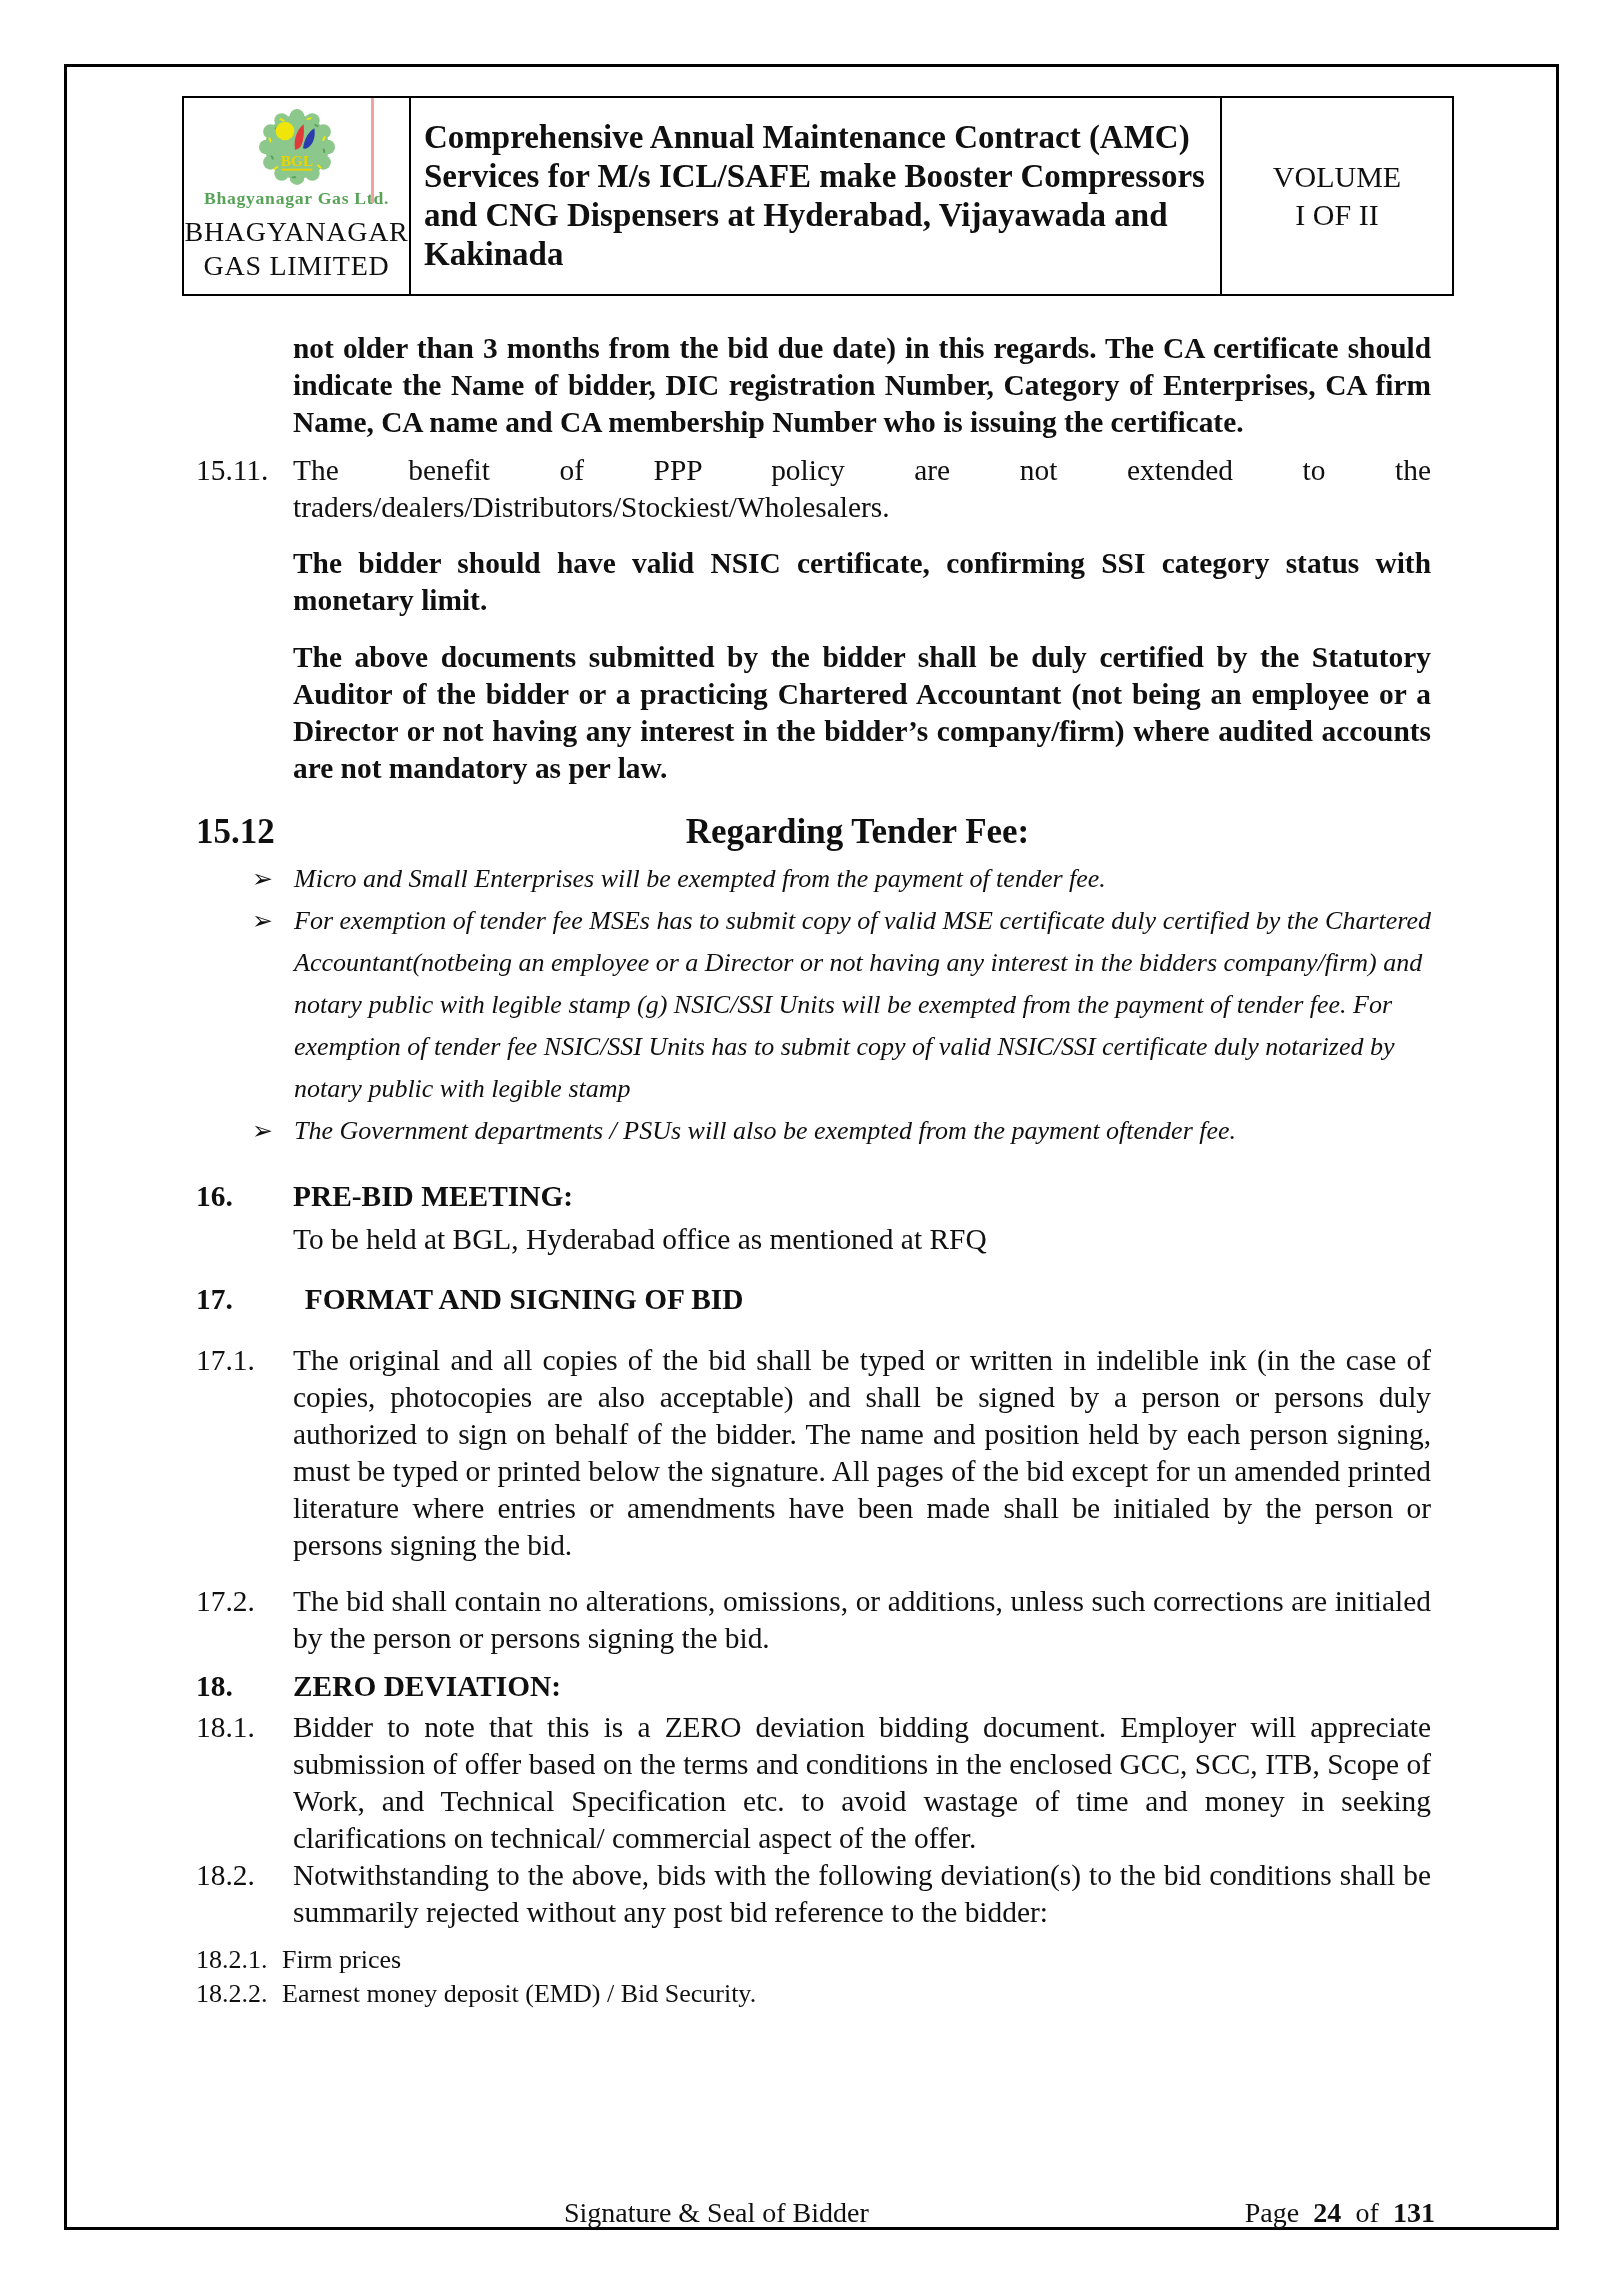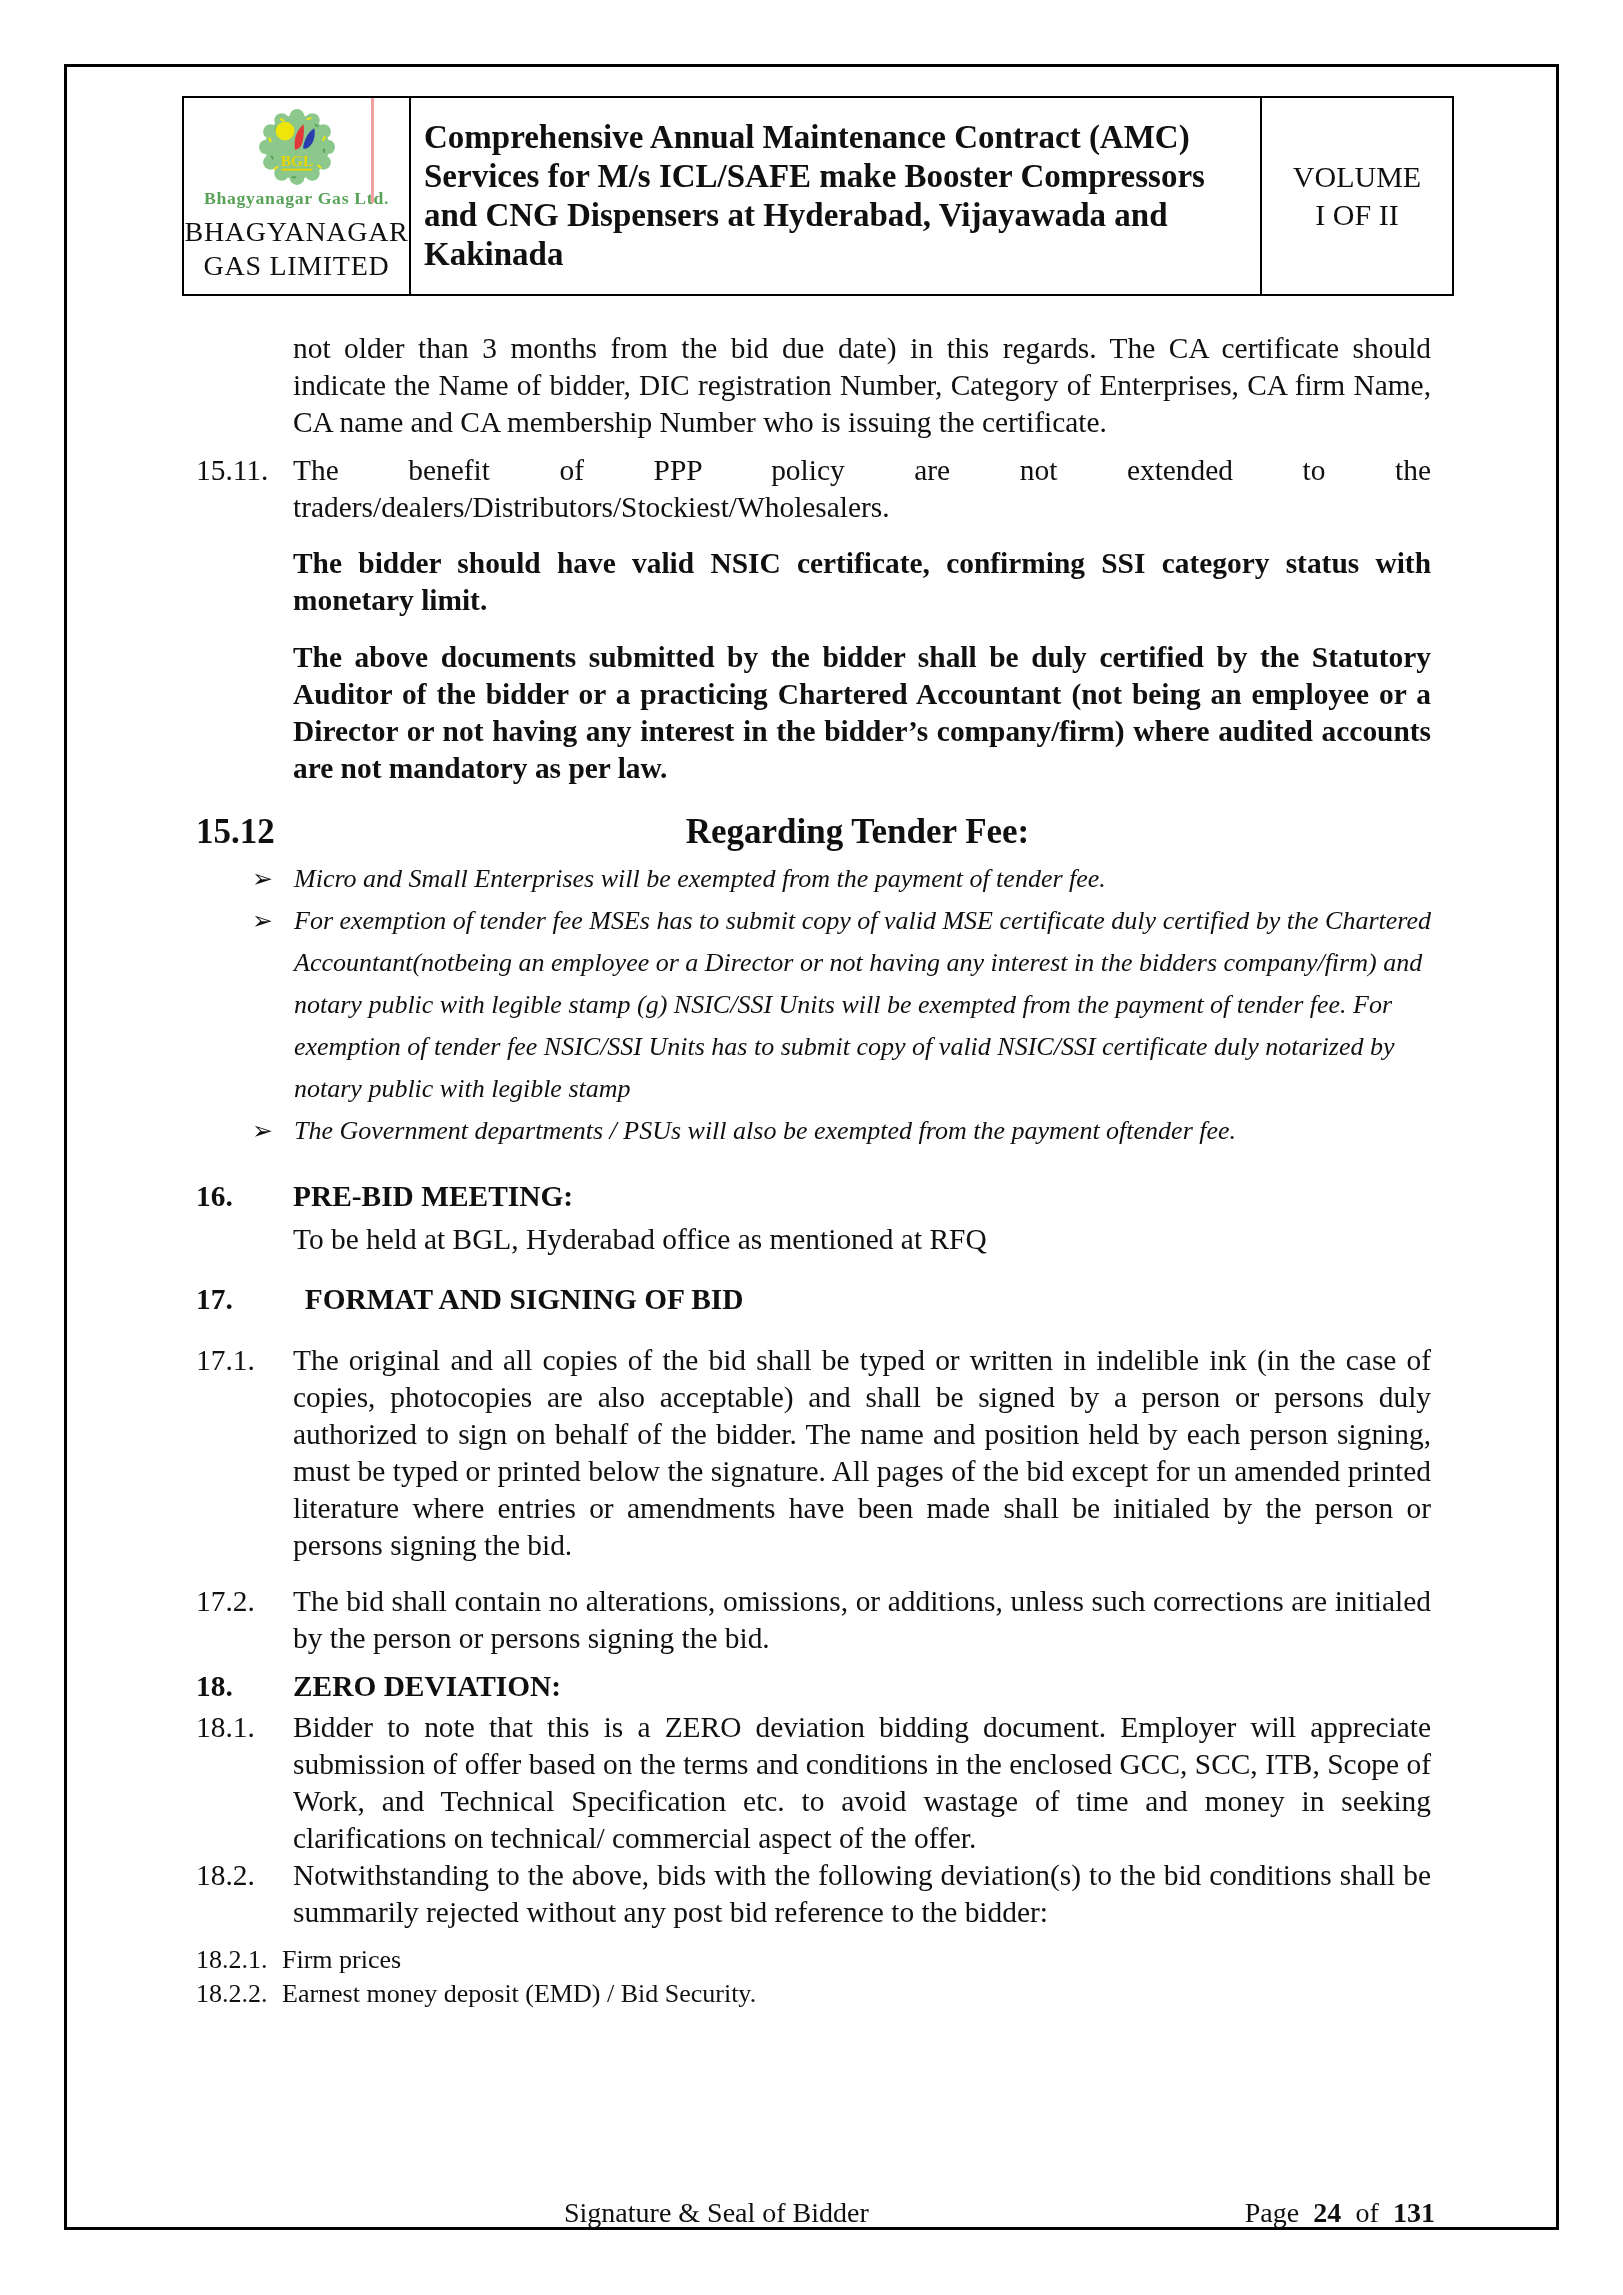--- a/index.html
+++ b/index.html
@@ -14,30 +14,30 @@
   .cell-logo{width:227px;border-right:2.6px solid #000;position:relative;
         display:flex;flex-direction:column;align-items:center;padding-top:9.2px;}
   .pink-rule{position:absolute;top:0;left:187px;width:2.6px;height:105px;}
   .emblem{width:80px;height:80px;}
   .logo-sub{font-size:17.7px;font-weight:bold;margin-top:1.3px;letter-spacing:0.7px;}
   .company{font-size:28px;line-height:34px;text-align:center;margin-top:5.2px;letter-spacing:0.7px;}
   .cell-title{flex:1;border-right:2.6px solid #000;display:flex;flex-direction:row;
         justify-content:center;align-items:center;text-align:left;padding:3.9px 13px;}
   .doc-title{font-weight:bold;font-size:33px;line-height:39px;}
   .doc-no{font-weight:bold;font-size:33px;line-height:39px;margin-top:2.6px;}
-  .cell-volume{width:190px;display:flex;flex-direction:column;justify-content:center;
+  .cell-volume{width:230px;display:flex;flex-direction:column;justify-content:center;
         align-items:center;text-align:center;font-size:30px;line-height:38px;}
   
   .content{position:absolute;left:196px;top:330px;width:1235px;font-size:29.4px;line-height:37px;}
   .row{display:flex;}
   .row .num{width:97px;flex:none;}
   .row .txt{flex:1;text-align:justify;}
   .indent{margin-left:97px;text-align:justify;}
   .bold{font-weight:bold;}
-  .p-cont{margin-left:97px;text-align:justify;}
+  .p-cont{margin-left:97px;text-align:justify;font-weight:bold;}
   .mt16{margin-top:10.5px;} .mt30{margin-top:19.6px;} .mt36{margin-top:23.6px;}
   .mt40{margin-top:26px;} .mt8{margin-top:5.2px;} .mt6{margin-top:3.9px;} .mt18{margin-top:11.8px;}
   .h-sub{font-size:35px;line-height:43px;font-weight:bold;}
   .h-sub .num{width:88px;}
   .bullets{margin-top:5.2px;}
   .bullet{display:flex;margin-left:56px;}
   .bullet .mark{width:42px;flex:none;font-size:25px;line-height:42px;font-style:normal;}
   .bullet .btxt{flex:1;font-style:italic;font-size:26px;line-height:42px;}
   .heading .txt{font-weight:bold;text-align:left;}
   .heading17 .txt{padding-left:11.8px;}

